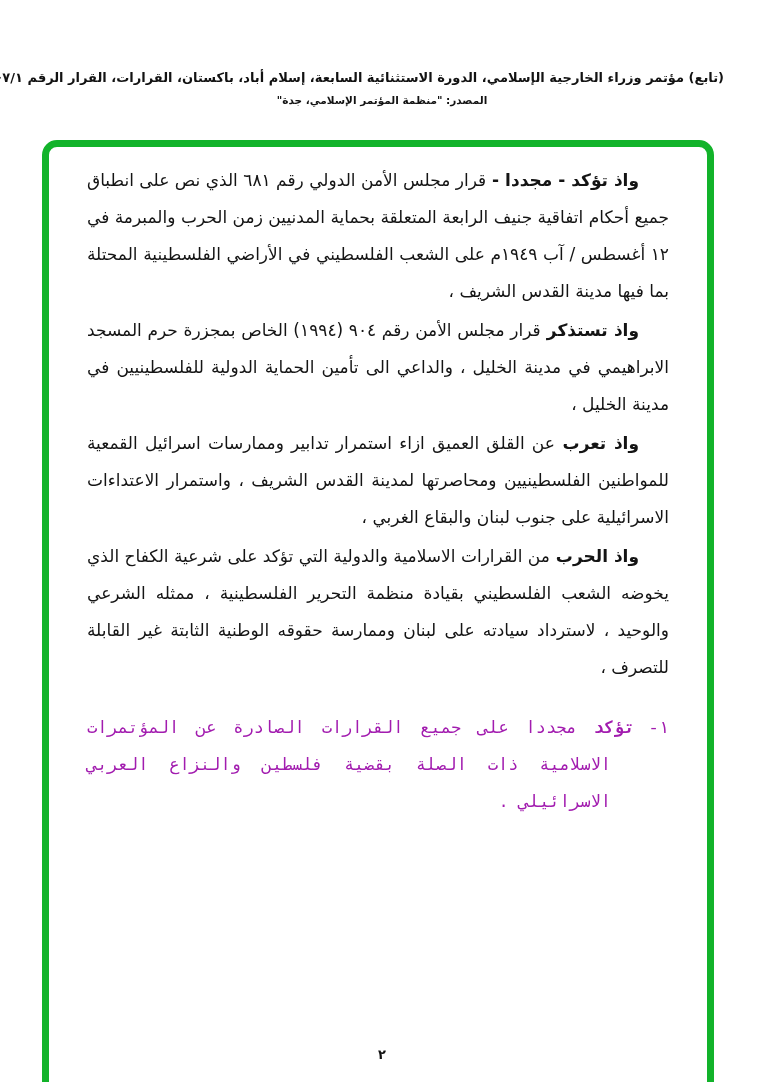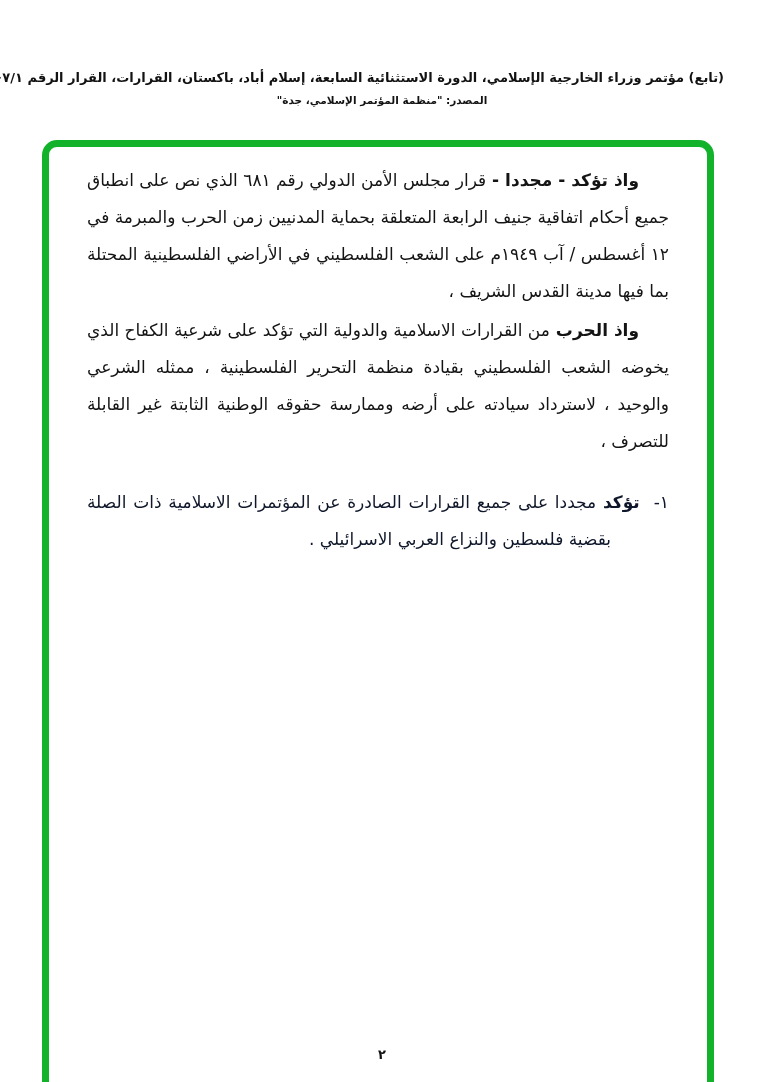--- a/index.html
+++ b/index.html
@@ -73,21 +73,22 @@
     font-weight: bold;
   }
   .item {
     margin: 24px 0 0 0;
     font-size: 17px;
     line-height: 37px;
     text-align: justify;
     text-justify: inter-word;
     padding-right: 58px;
     text-indent: -58px;
-    color: #0f172a;
+    color: #a21caf;
+    font-family: Liberation Mono, monospace;
   }
   .item .num {
     margin-left: 14px;
   }
   
   .page-number {
     position: absolute;
     bottom: 20px;
     left: 0;
     right: 0;
@@ -109,24 +110,30 @@
     <div class="header-line2">المصدر: "منظمة المؤتمر الإسلامي، جدة"</div>
   </div>
 
   <div class="frame">
     <div class="content">
 
       <p class="para">
         <b>واذ تؤكد - مجددا - </b><span>قرار مجلس الأمن الدولي رقم ٦٨١ الذي نص على انطباق جميع أحكام اتفاقية جنيف الرابعة المتعلقة بحماية المدنيين زمن الحرب والمبرمة في ١٢ أغسطس / آب ١٩٤٩م على الشعب الفلسطيني في الأراضي الفلسطينية المحتلة بما فيها مدينة القدس الشريف ،</span>
       </p>
 
-
+      <p class="para">
+        <b>واذ تستذكر </b><span>قرار مجلس الأمن رقم ٩٠٤ (١٩٩٤) الخاص بمجزرة حرم المسجد الابراهيمي في مدينة الخليل ، والداعي الى تأمين الحماية الدولية للفلسطينيين في مدينة الخليل ،</span>
+      </p>
 
       <p class="para">
-        <b>واذ الحرب </b><span>من القرارات الاسلامية والدولية التي تؤكد على شرعية الكفاح الذي يخوضه الشعب الفلسطيني بقيادة منظمة التحرير الفلسطينية ، ممثله الشرعي والوحيد ، لاسترداد سيادته على أرضه وممارسة حقوقه الوطنية الثابتة غير القابلة للتصرف ،</span>
+        <b>واذ تعرب </b><span>عن القلق العميق ازاء استمرار تدابير وممارسات اسرائيل القمعية للمواطنين الفلسطينيين ومحاصرتها لمدينة القدس الشريف ، واستمرار الاعتداءات الاسرائيلية على جنوب لبنان والبقاع الغربي ،</span>
+      </p>
+
+      <p class="para">
+        <b>واذ الحرب </b><span>من القرارات الاسلامية والدولية التي تؤكد على شرعية الكفاح الذي يخوضه الشعب الفلسطيني بقيادة منظمة التحرير الفلسطينية ، ممثله الشرعي والوحيد ، لاسترداد سيادته على لبنان وممارسة حقوقه الوطنية الثابتة غير القابلة للتصرف ،</span>
       </p>
 
 
 
       <p class="item">
         <span class="num">١-</span><b>تؤكد</b><span> مجددا على جميع القرارات الصادرة عن المؤتمرات الاسلامية ذات الصلة بقضية فلسطين والنزاع العربي الاسرائيلي .</span>
       </p>
 
     </div>
   </div>

